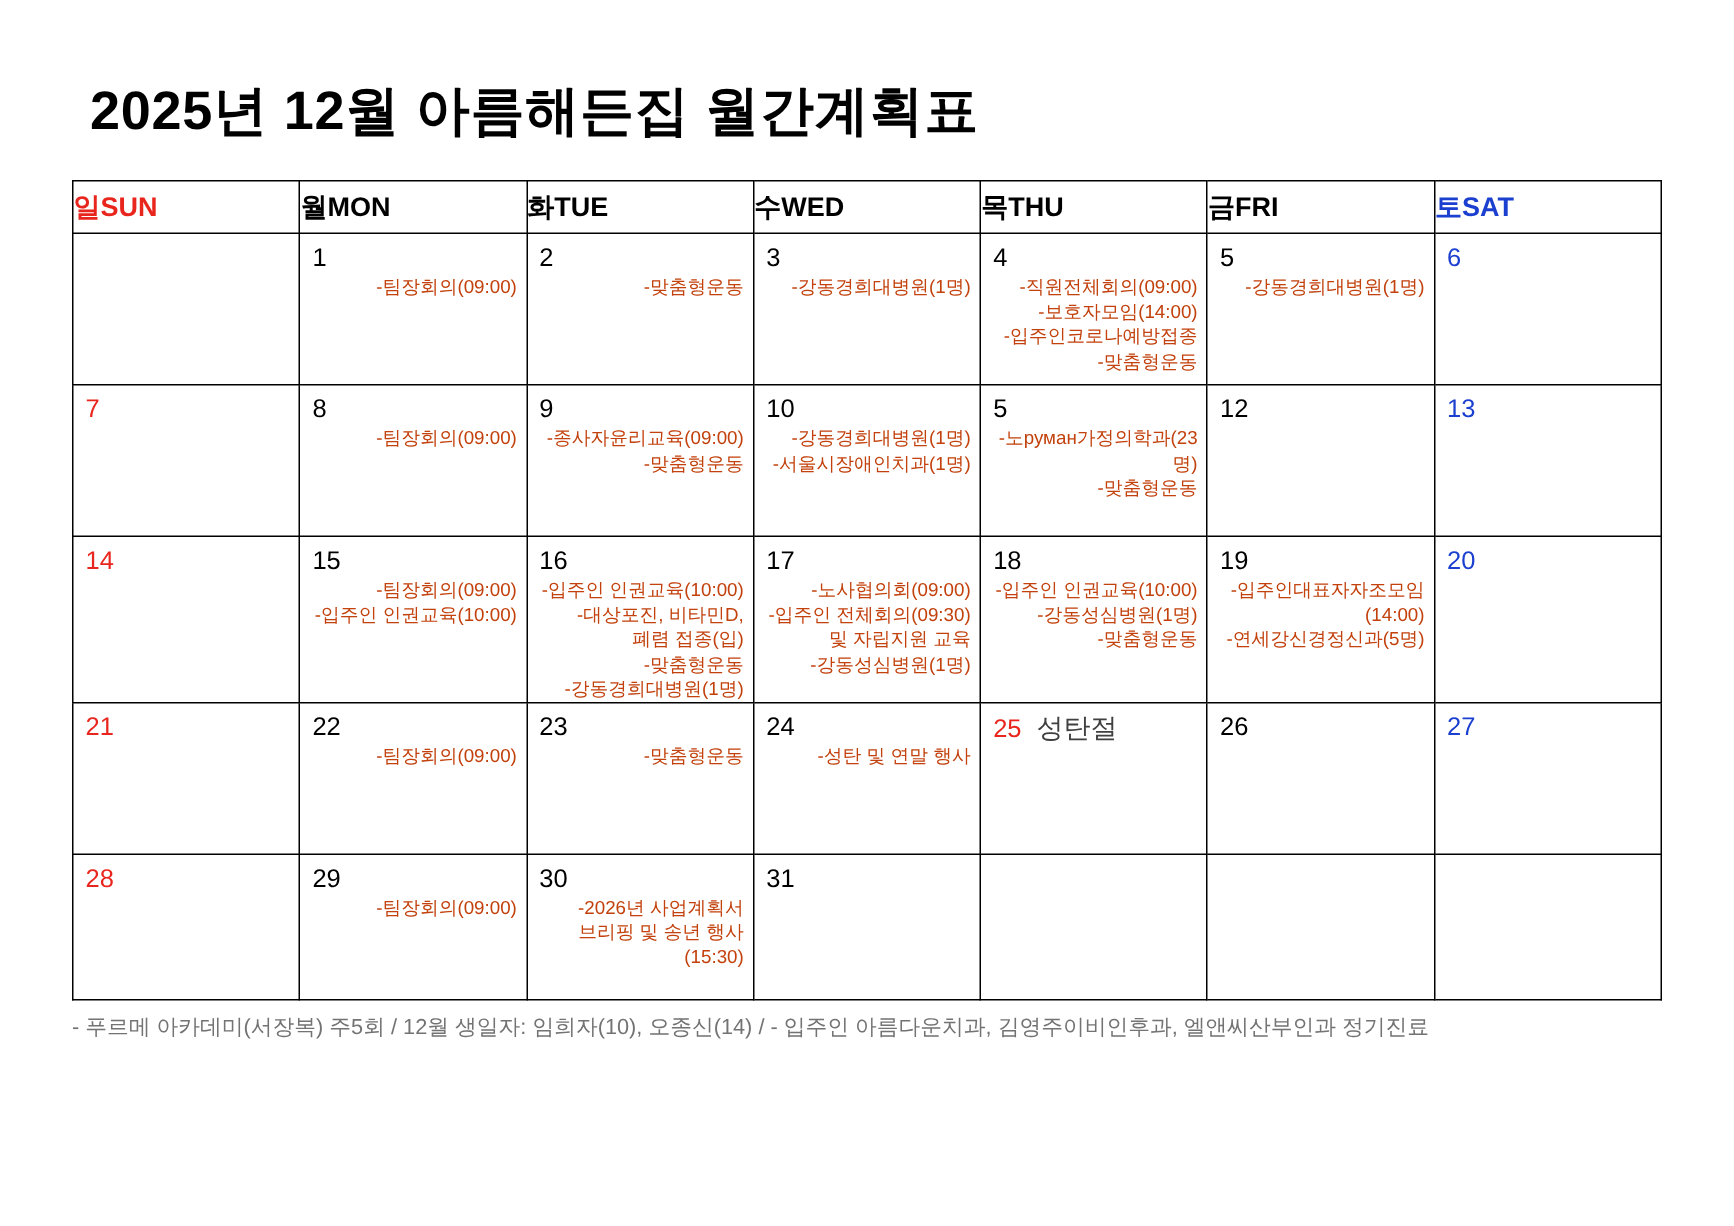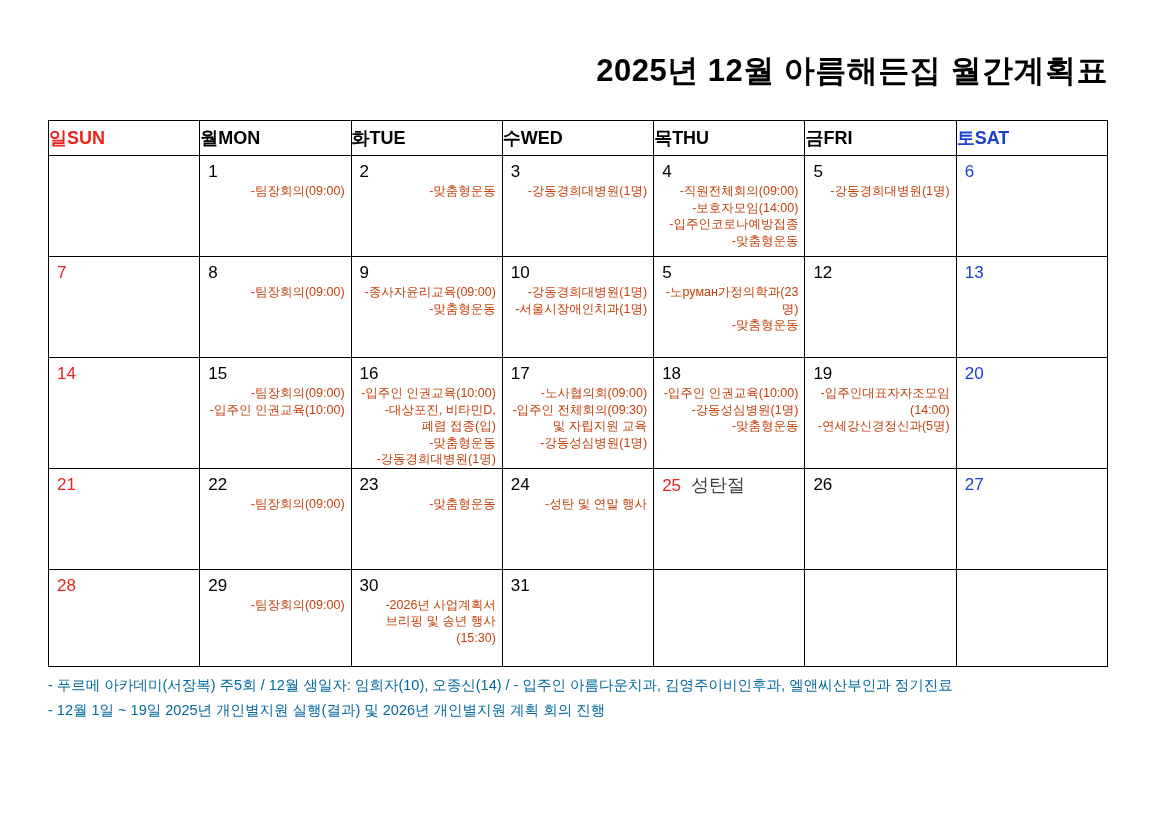--- a/index.html
+++ b/index.html
@@ -33,22 +33,22 @@
     top: 38px;
     width: 170px;
     height: 68px;
   }
   .logo svg { display: block; }
   .title {
     position: absolute;
     left: 12px;
     right: 0;
     top: 50px;
-    text-align: right;
-    font-size: 31px;
+    text-align: left;
+    font-size: 36px;
     font-weight: bold;
     letter-spacing: 0.5px;
     color: #000;
   }
 
   
   table.calendar {
     width: 1060px;
     border-collapse: collapse;
     table-layout: fixed;
@@ -99,21 +99,21 @@
     white-space: pre-wrap;
     text-align: right;
   }
 
   
   .footer {
     width: 1060px;
     margin: 6px auto 0;
     font-size: 14.5px;
     line-height: 1.75;
-    color: #0369a1;
+    color: #737373;
   }
 </style>
 </head>
 <body>
 
 <div class="page">
 
   <div class="header">
     <div class="title">2025년 12월 아름해든집 월간계획표</div>
   </div>
@@ -299,16 +299,15 @@
           <td class="day r5">
             <div class="daynum sat"></div>
             <div class="events"></div>
           </td>
         </tr>
       </tbody>
   </table>
 
   <div class="footer">
     <div>- 푸르메 아카데미(서장복) 주5회 / 12월 생일자: 임희자(10), 오종신(14) / - 입주인 아름다운치과, 김영주이비인후과, 엘앤씨산부인과 정기진료</div>
-    <div>- 12월 1일 ~ 19일 2025년 개인별지원 실행(결과) 및 2026년 개인별지원 계획 회의 진행</div>
   </div>
 
 </div>
 
 </body></html>

